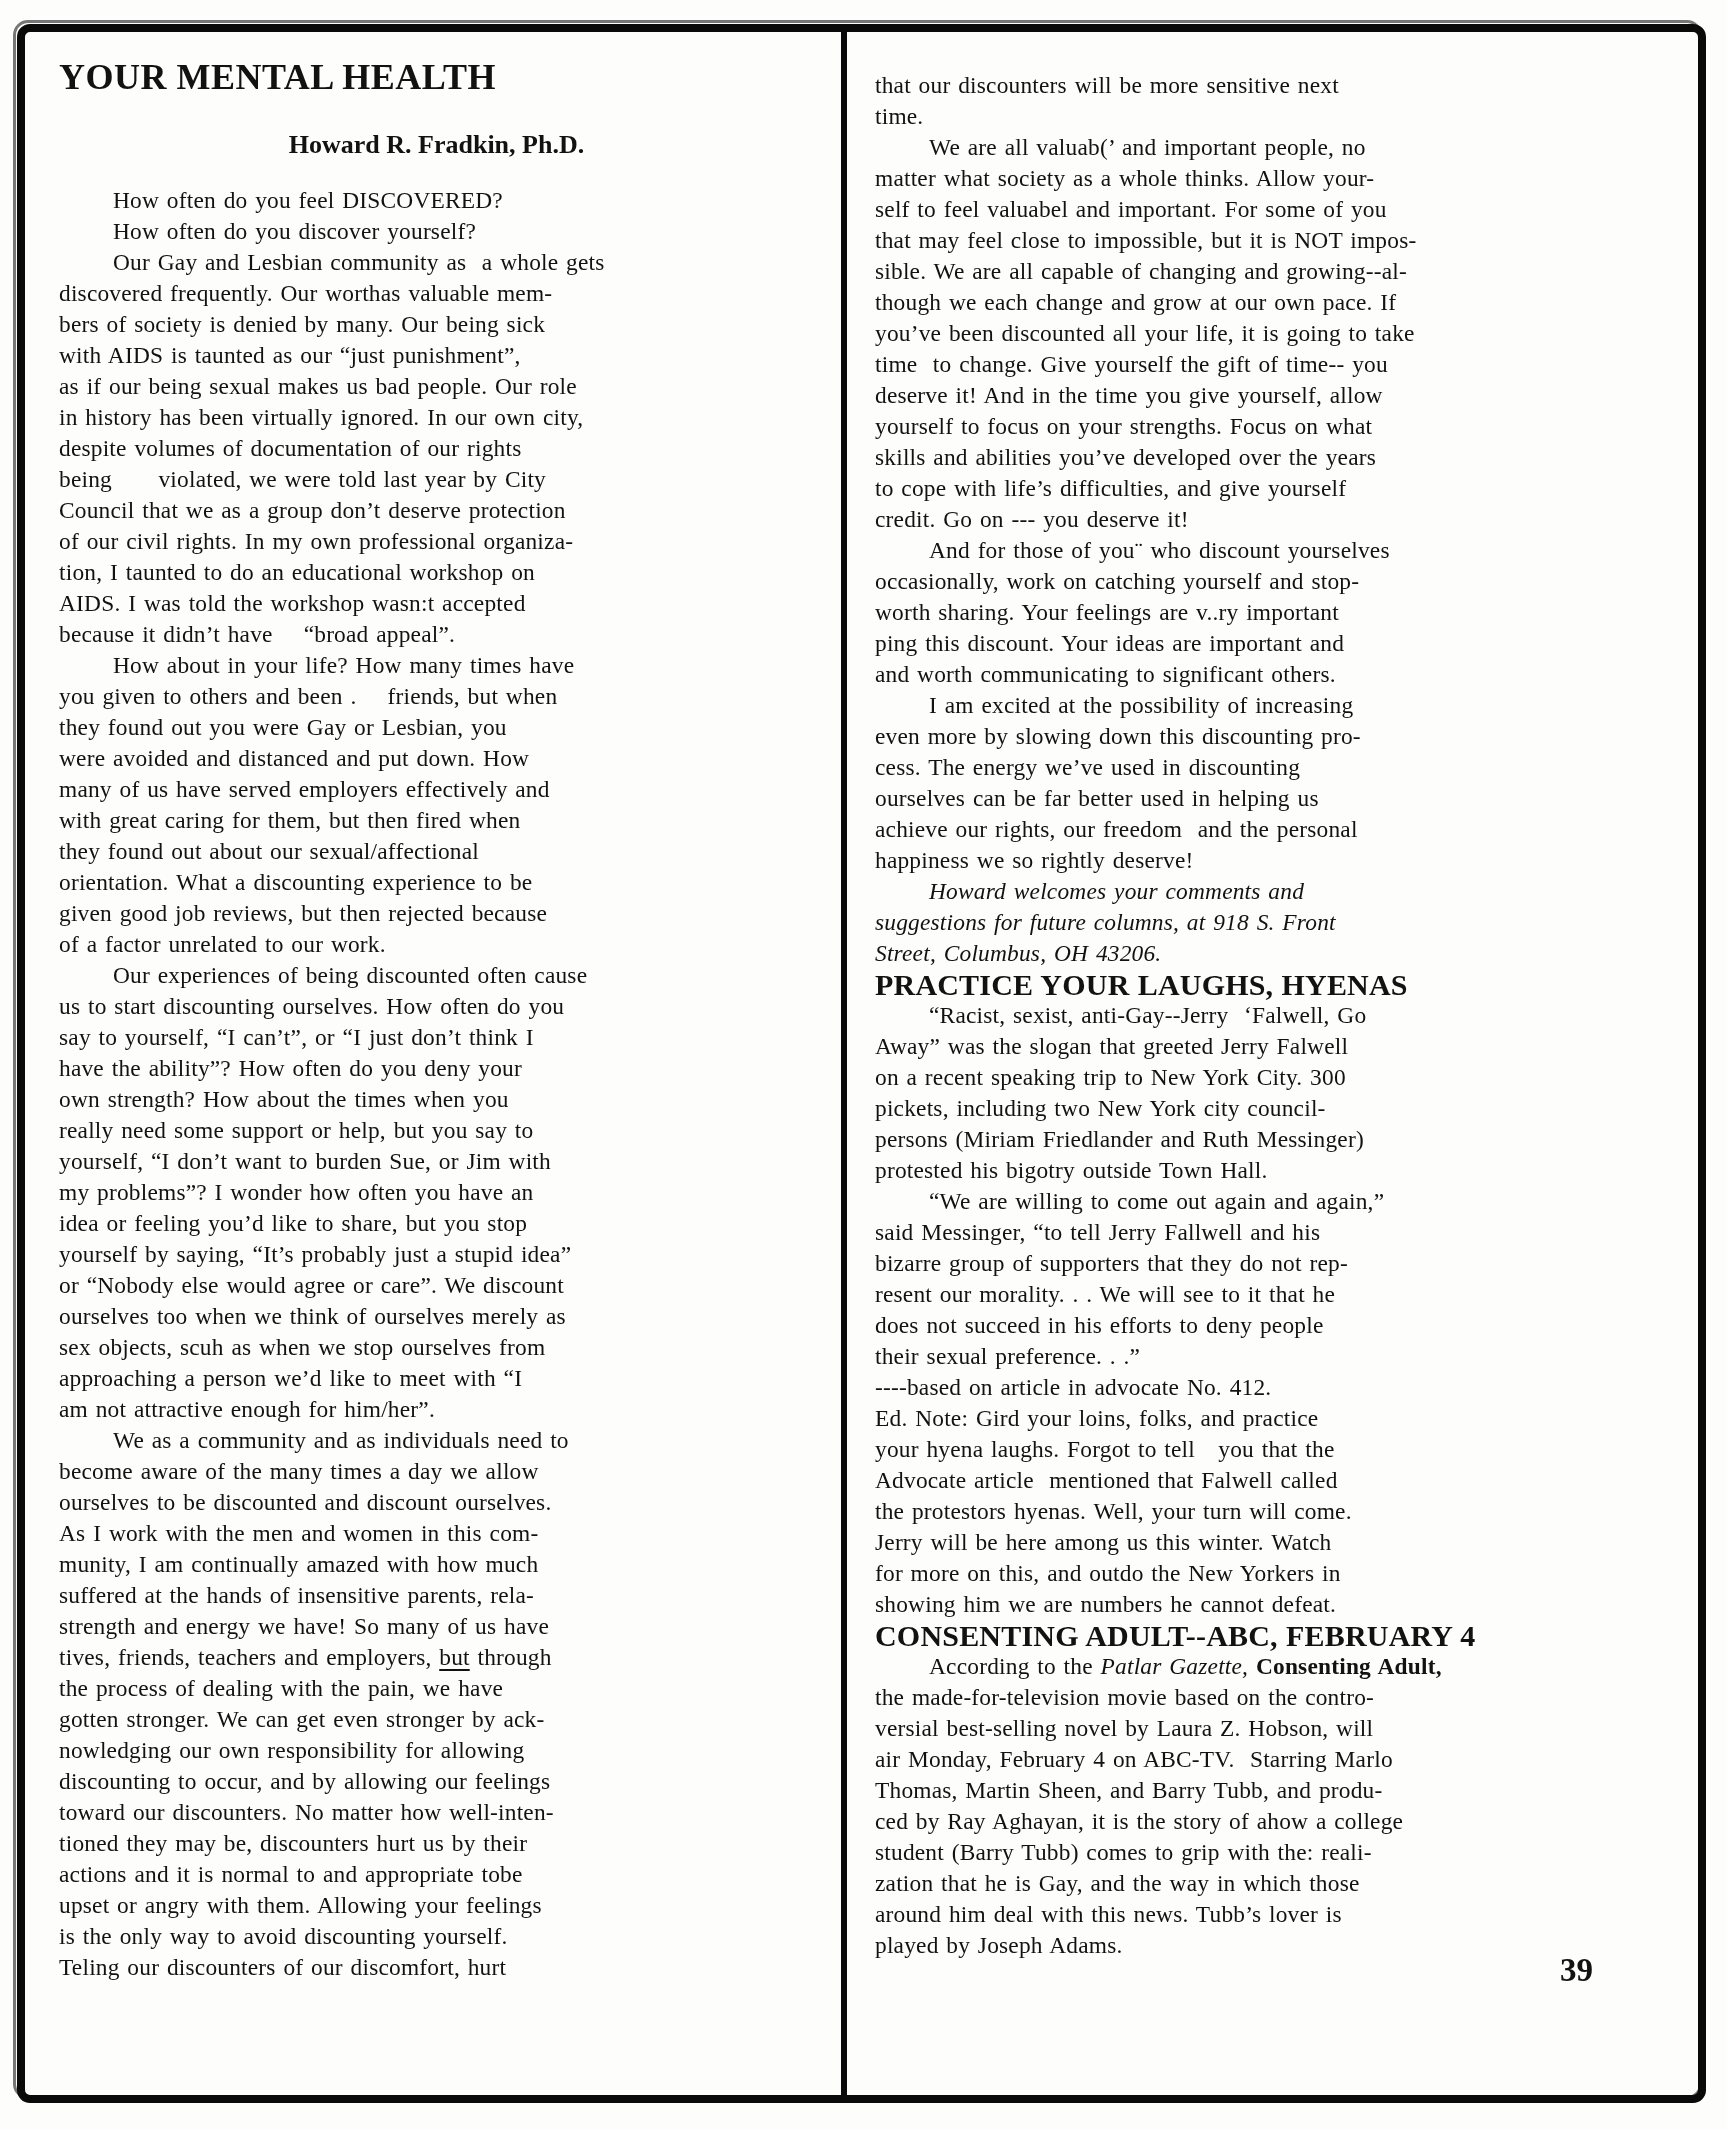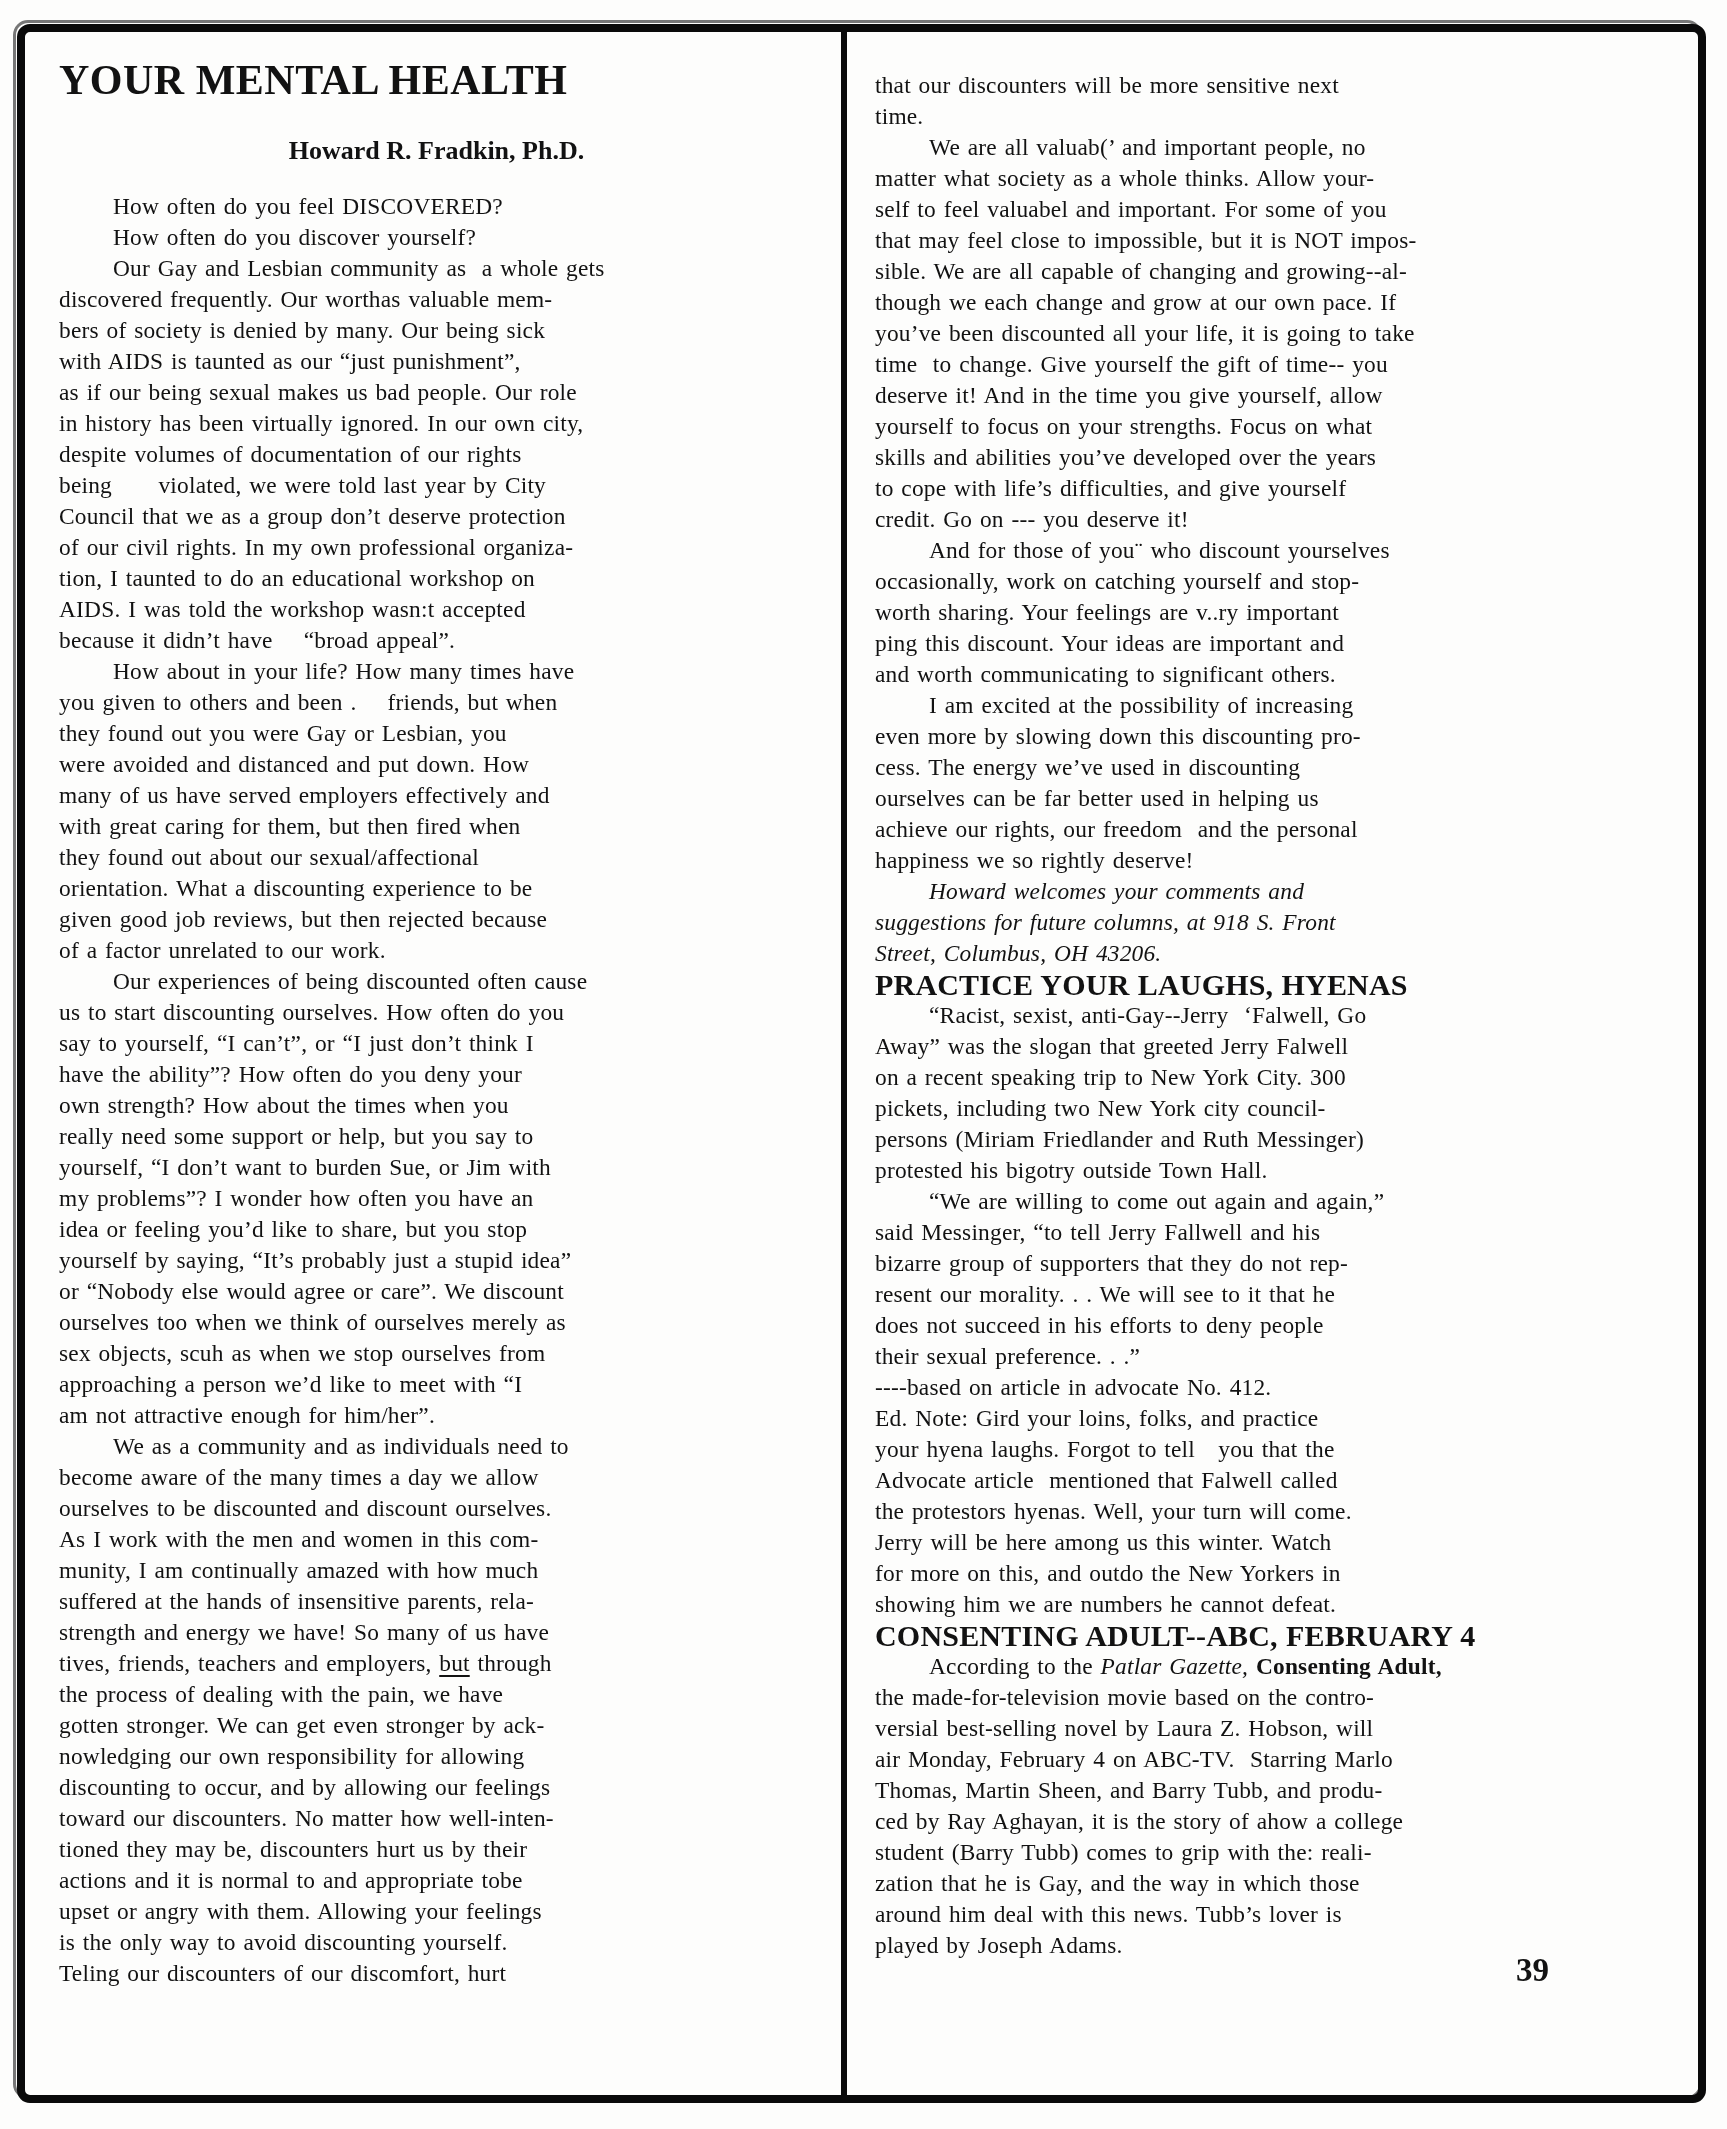--- a/index.html
+++ b/index.html
@@ -17,38 +17,38 @@
     border:3px solid #0a0a0a; border-radius:15px; opacity:.55;
   }
   .divider {
     position:absolute; left:841px; top:28px; width:6px; height:2071px;
     background:#0a0a0a;
   }
   .col { position:absolute; }
   .col-left  { left:59px; top:59px; width:755px; }
   .col-right { left:875px; top:70px; width:793px; }
   .article-title {
-    font-size:42px; font-weight:700; letter-spacing:0.5px; line-height:1;
+    font-size:36px; font-weight:700; letter-spacing:0.5px; line-height:1;
     white-space:pre;
   }
   .byline {
     text-align:center; font-weight:700; font-size:26px;
     margin-top:35px; margin-bottom:25px; white-space:pre;
   }
   .ln {
     font-size:23.4px; line-height:31px; white-space:pre;
     letter-spacing:0.2px; word-spacing:1.7px;
   }
   .ln.ind { padding-left:54px; }
   .ln.h   { font-weight:700; font-size:30px; letter-spacing:0.2px; word-spacing:0.5px; }
   .ln.i, span.i { font-style:italic; }
   span.b  { font-weight:700; }
   span.u  { text-decoration:underline; text-decoration-thickness:2px; text-underline-offset:3.5px; }
   .page-number {
-    position:absolute; left:1516px; top:1952px;
+    position:absolute; left:1560px; top:1952px;
     font-size:33px; font-weight:700;
   }
 </style>
 </head>
 <body>
 
 <div class="sheet">
   <div class="frame-shadow"></div>
   <div class="frame"></div>
   <div class="divider"></div>

